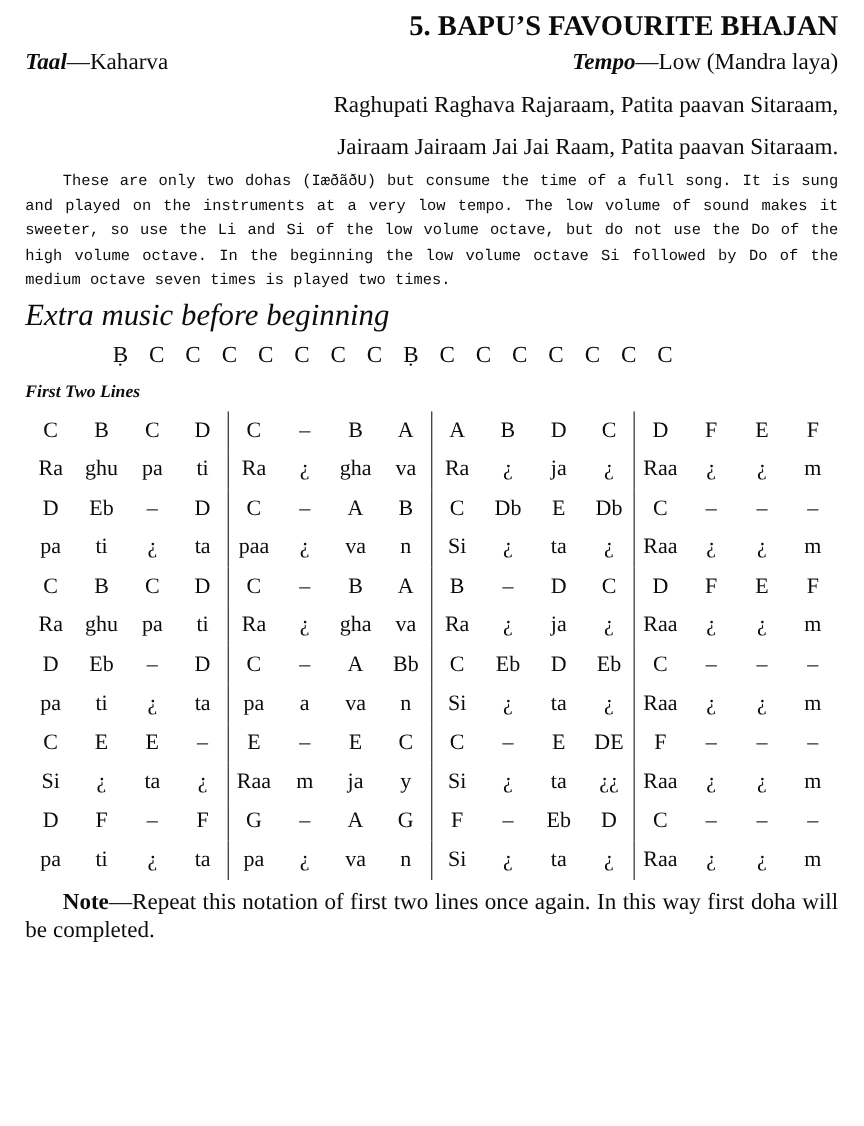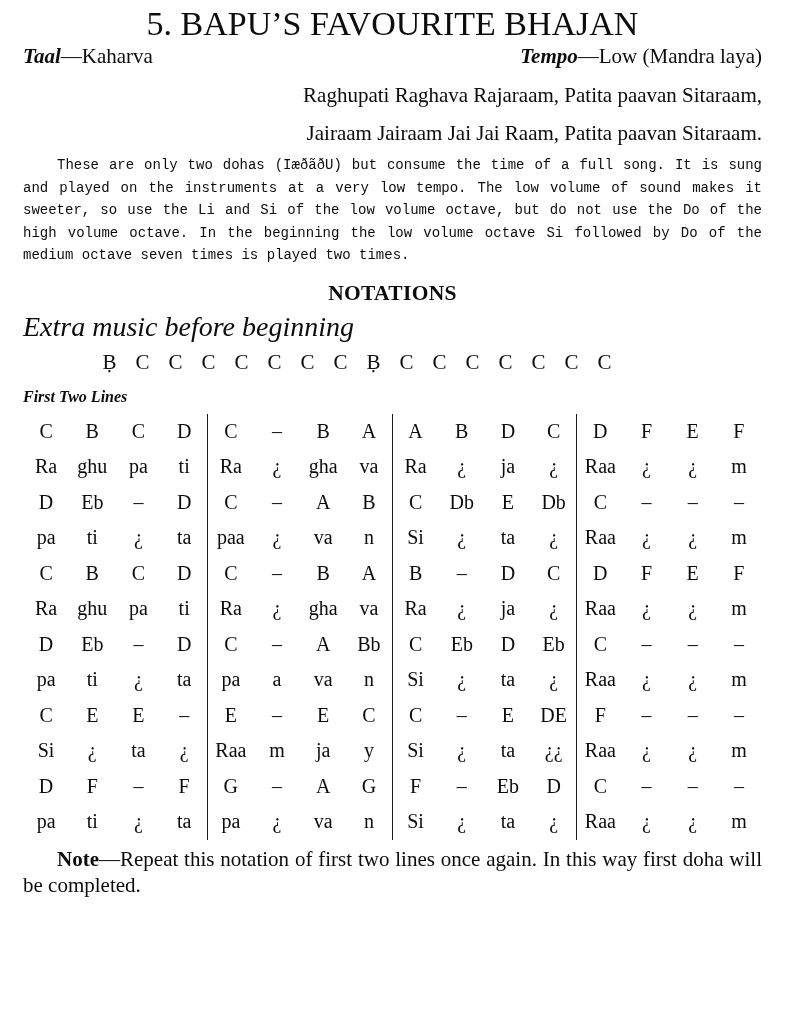--- a/index.html
+++ b/index.html
@@ -7,23 +7,23 @@
   body {
     width: 785px; height: 1024px;
     margin: 0 auto;
     overflow: hidden;
     color: #0c0c0c;
     font-family: "Liberation Serif", "DejaVu Serif", serif;
   }
   .page { padding: 7px 23px 0 23px; width: 100%; height: 100%; }
 
   .title {
-    text-align: center;
-    font-size: 34px;
-    font-weight: normal;
+    text-align: right;
+    font-size: 26px;
+    font-weight: bold;
     line-height: 33px;
   }
 
   .meta-row {
     display: flex;
     justify-content: space-between;
     font-size: 21px;
     line-height: 29px;
     margin-top: 2px;
     gap: 16px;
@@ -123,21 +123,20 @@
     <div class="verse">
       <div class="verse-line">Raghupati Raghava Rajaraam, Patita paavan Sitaraam,</div>
     </div>
     <div class="verse">
       <div class="verse-line">Jairaam Jairaam Jai Jai Raam, Patita paavan Sitaraam.</div>
     </div>
   </div>
 
   <div class="body-para">These are only two dohas (IæðãðU) but consume the time of a full song. It is sung and played on the instruments at a very low tempo. The low volume of sound makes it sweeter, so use the Li and Si of the low volume octave, but do not use the Do of the high volume octave. In the beginning the low volume octave Si followed by Do of the medium octave seven times is played two times.</div>
 
-  <div class="notations-heading">NOTATIONS</div>
 
   <div class="extra-music-label">Extra music before beginning</div>
 
   <div class="notes-line" id="notes-line">
       <span class="note-ch">Ḅ</span>
       <span class="note-ch">C</span>
       <span class="note-ch">C</span>
       <span class="note-ch">C</span>
       <span class="note-ch">C</span>
       <span class="note-ch">C</span>

